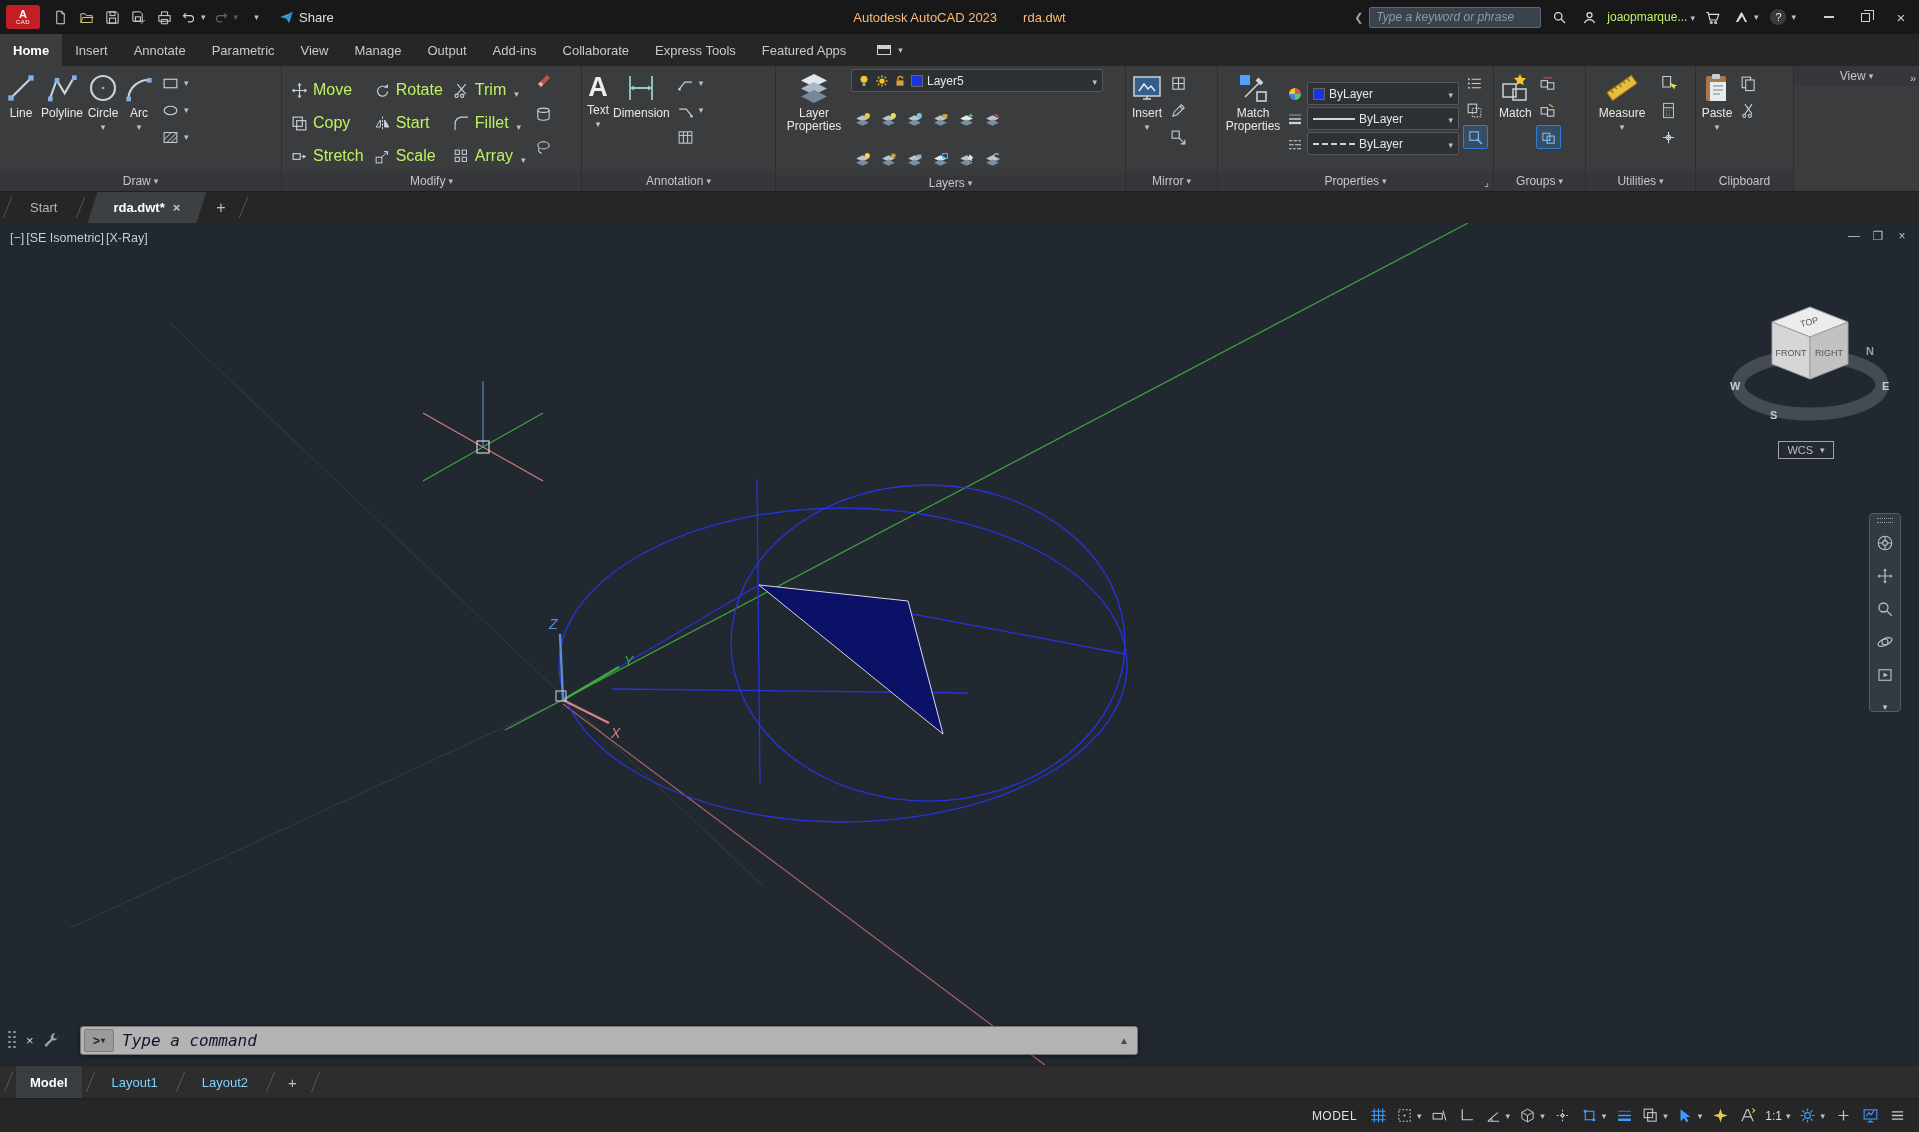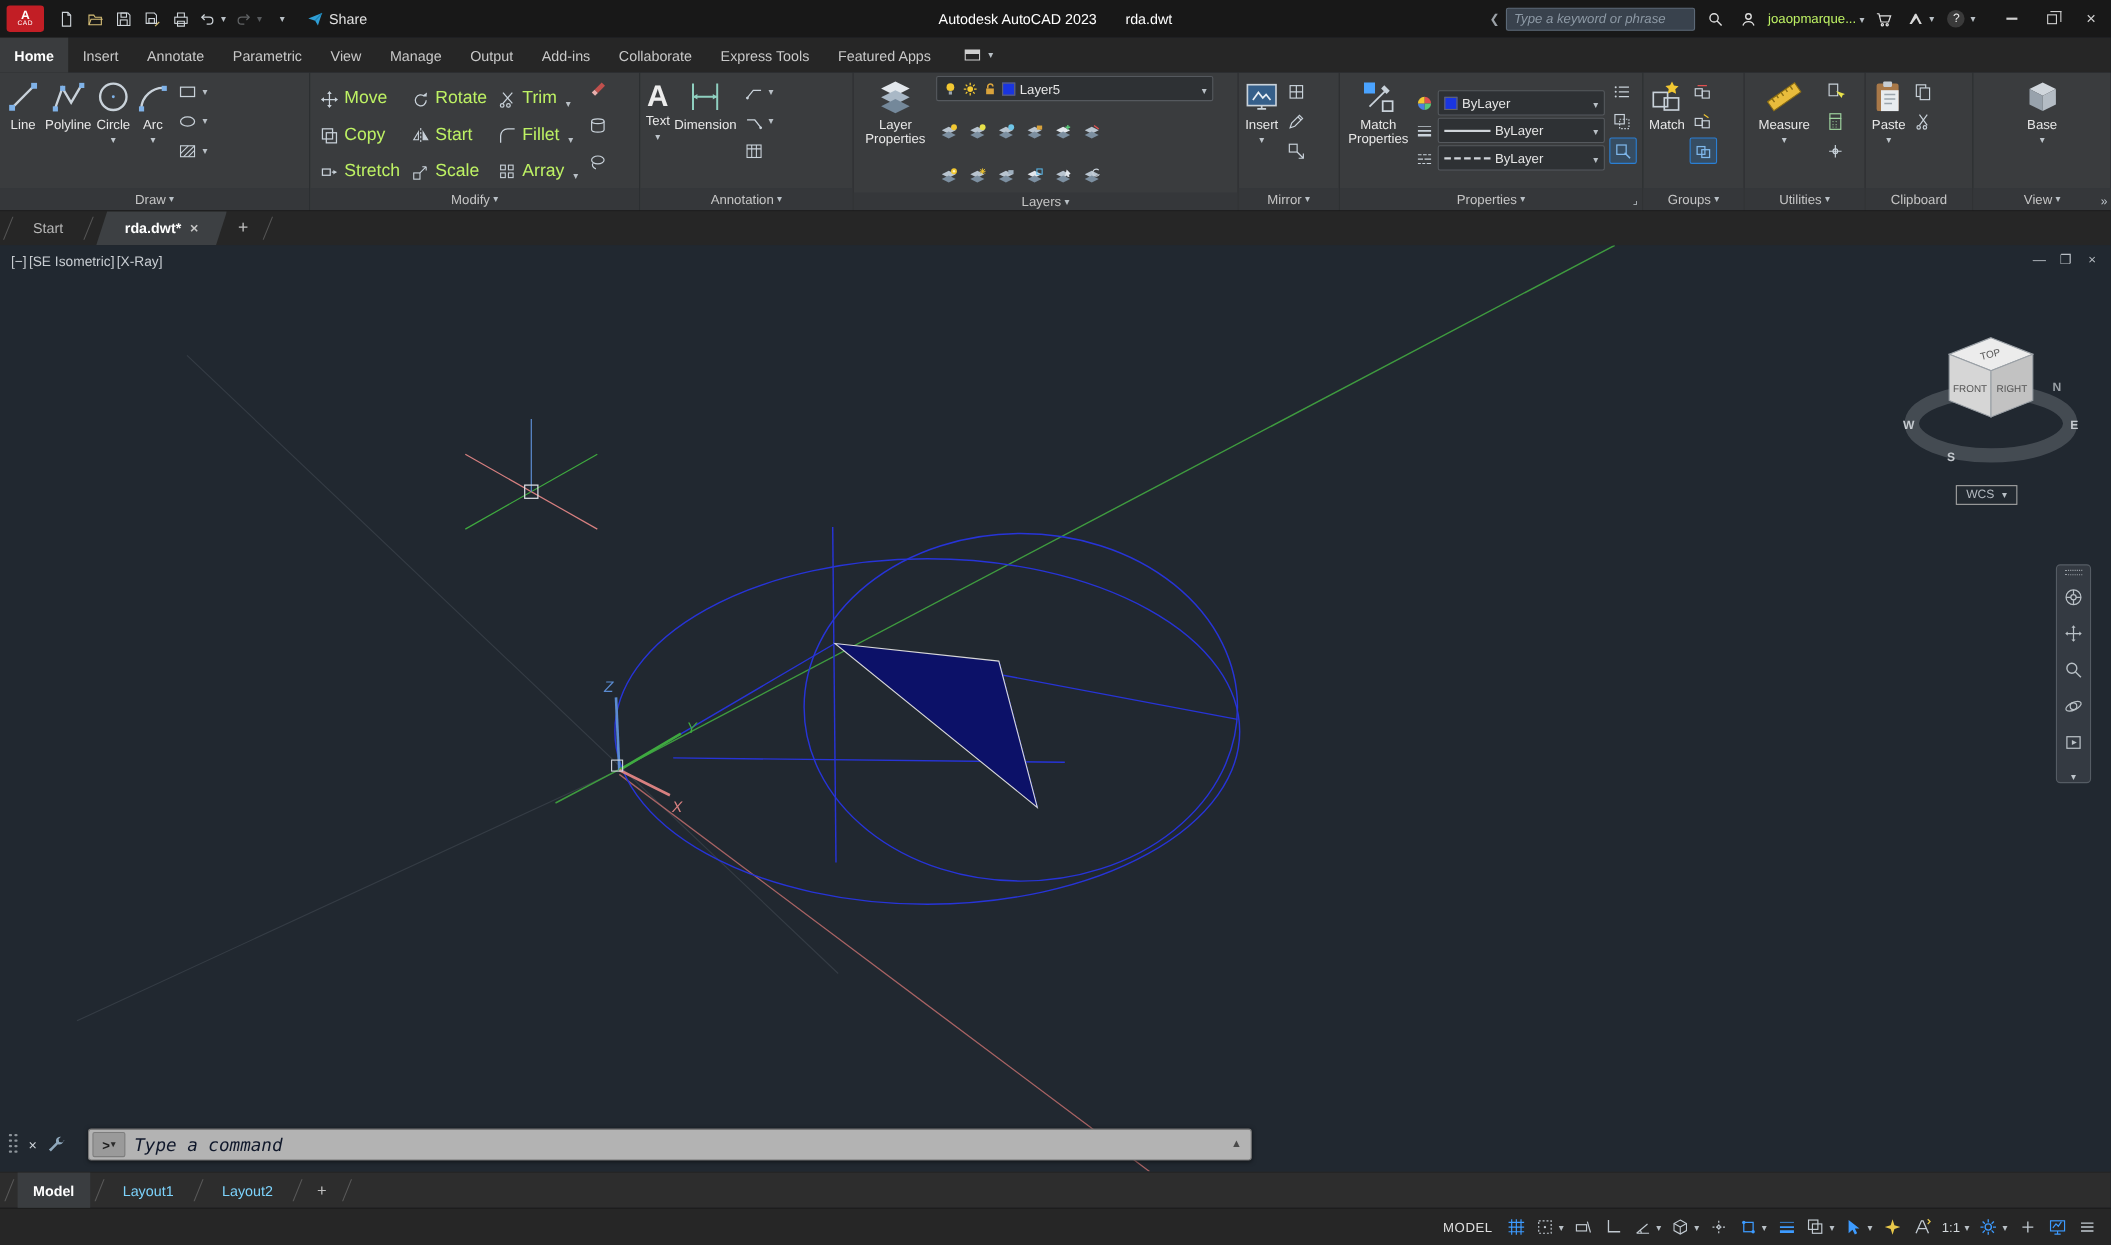--- a/index.html
+++ b/index.html
@@ -12,21 +12,21 @@
   .tb-left{display:flex;align-items:center;height:100%;padding-left:4px;gap:2px}
   .logo{background:#c21e25;border-radius:3px;width:34px;height:24px;margin:0 6px 0 2px;
         display:flex;flex-direction:column;align-items:center;justify-content:center;cursor:pointer}
   .logo .la{color:#fff;font-weight:bold;font-size:11px;line-height:10px}
   .logo .lc{color:#fff;font-size:6px;letter-spacing:.5px;line-height:7px}
   .tbtn{height:26px;min-width:24px;display:flex;align-items:center;justify-content:center;gap:2px;padding:0 3px;cursor:pointer;border-radius:2px}
   .tbtn svg{width:15px;height:15px}
   .disabled{opacity:.4}
   .cai::after{content:"▾";font-size:9px;color:#b9c0c6;margin-left:3px}
   .share{display:flex;align-items:center;gap:5px;margin-left:10px;cursor:pointer;color:#e0e0e0}
-  .tb-title{position:absolute;left:50%;transform:translateX(-50%);display:flex;gap:26px;color:#ffffff;white-space:nowrap}
+  .tb-title{position:absolute;left:50%;transform:translateX(-50%);display:flex;gap:26px;color:#fdba74;white-space:nowrap}
   .tb-right{margin-left:auto;display:flex;align-items:center;height:100%;gap:6px;padding-right:0}
   .tb-exp{color:#9aa0a6;font-size:11px;cursor:pointer}
   .search{width:172px;height:21px;background:#39424d;border:1px solid #5c6977;border-radius:2px;
           color:#e3e9ef;font-size:12px;padding:0 6px;outline:none}
   .search::placeholder{color:#8d99a5;font-style:italic;font-family:"Liberation Sans",sans-serif}
   .user{font-size:12px;color:#bef264;cursor:pointer}
   .helpq{width:16px;height:16px;border-radius:50%;background:#3a3a3a;display:flex;align-items:center;justify-content:center;font-size:11px;color:#e8e8e8}
   .wctrls{display:flex;height:100%;margin-left:6px}
   .wbtn{width:36px;height:100%;display:flex;align-items:center;justify-content:center;cursor:pointer;color:#d0d0d0}
   .ic-min{width:10px;height:2px;background:#d0d0d0}
@@ -831,31 +831,20 @@
               </svg>
           </div>
         </div>
       </div>
       <div class="p-label">
           <span>Clipboard</span>
         </div>
     </div>
 
     <div class="panel" style="flex:1;border-right:none">
-      <div class="p-body" style="justify-content:center">
-        <div class="bigbtn">
-          <svg viewBox="0 0 32 32" fill="none">
-              <path d="M16 3L28 9 16 15 4 9z" fill="#d0d6dc"></path>
-              <path d="M4 9v14l12 6V15z" fill="#98a2ac"></path>
-              <path d="M28 9v14l-12 6V15z" fill="#b4bcc4"></path>
-            </svg>
-          <span>Base</span>
-          <span class="carb"></span>
-        </div>
-      </div>
       <div class="p-label cai">
           <span>View</span>
           <span class="overflow-car"></span>
         </div>
     </div>
   </div>
 
   <div class="filetabs">
     <span class="fslash"></span>
     <div class="ftab">

